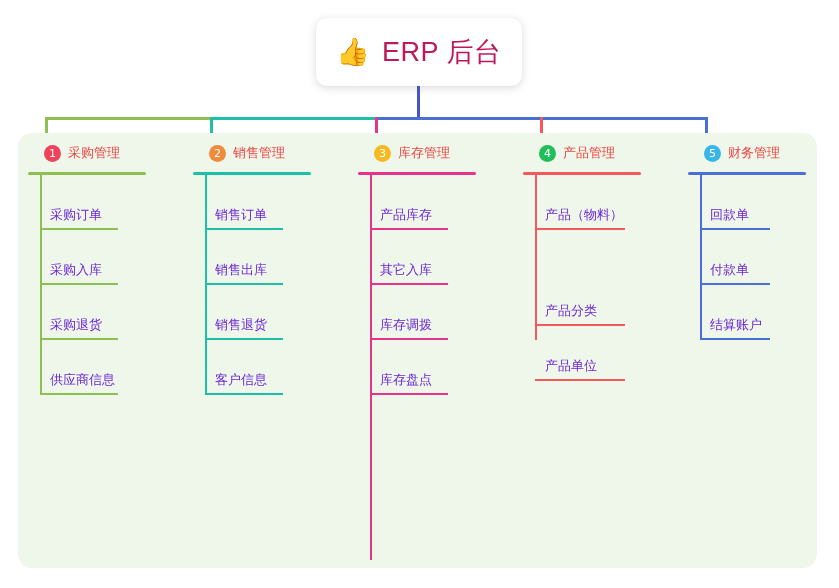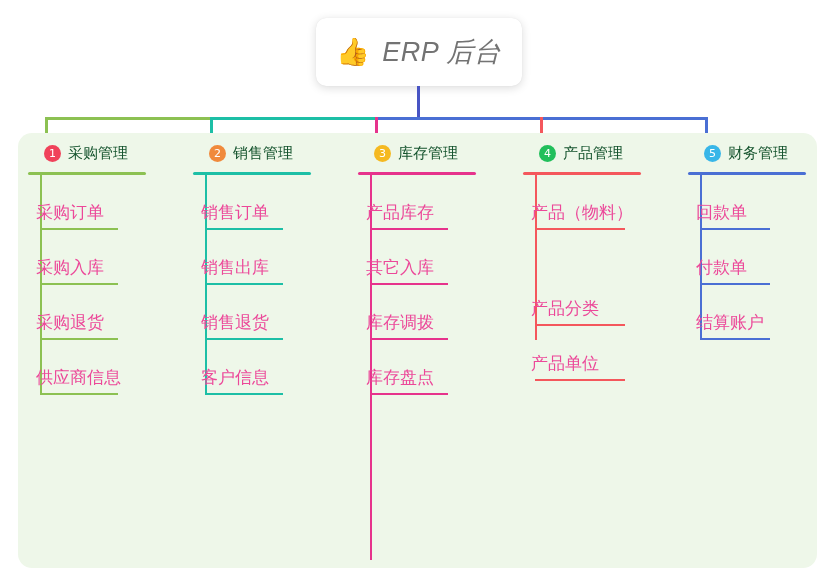--- a/index.html
+++ b/index.html
@@ -32,24 +32,23 @@
     gap: 12px;
     box-sizing: border-box;
   }
   #root-card .thumb {
     font-size: 27px;
     line-height: 1;
     display: inline-block;
   }
   #root-card .root-text {
     font-size: 27px;
-    color: #737373;
+    color: #be185d;
     letter-spacing: 0.5px;
     white-space: nowrap;
-    font-style: italic;
   }
 
   
   .conn {
     position: absolute;
   }
   .v-trunk {
     width: 3px;
     background: #4854c4;
     left: 417px;
@@ -95,46 +94,46 @@
     height: 17px;
     border-radius: 50%;
     color: #ffffff;
     font-size: 11px;
     line-height: 17px;
     text-align: center;
     flex: 0 0 auto;
     font-family: "DejaVu Sans", sans-serif;
   }
   .col-title {
-    font-size: 15px;
-    color: #14532d;
+    font-size: 13px;
+    color: #ef4444;
     white-space: nowrap;
   }
   .head-rule {
     height: 3px;
     border-radius: 2px;
     margin-top: 6px;
   }
 
   .stem {
     position: absolute;
     width: 2px;
     top: 35px;
   }
 
   .item {
     position: relative;
     box-sizing: border-box;
   }
   .item-label {
     position: absolute;
-    left: 8px;
+    left: 22px;
     bottom: 6px;
-    font-size: 17px;
-    color: #ec4899;
+    font-size: 13px;
+    color: #6d28d9;
     white-space: nowrap;
   }
   .item-rule {
     position: absolute;
     left: 12px;
     bottom: 0;
     height: 2px;
   }
 </style>
 </head>

